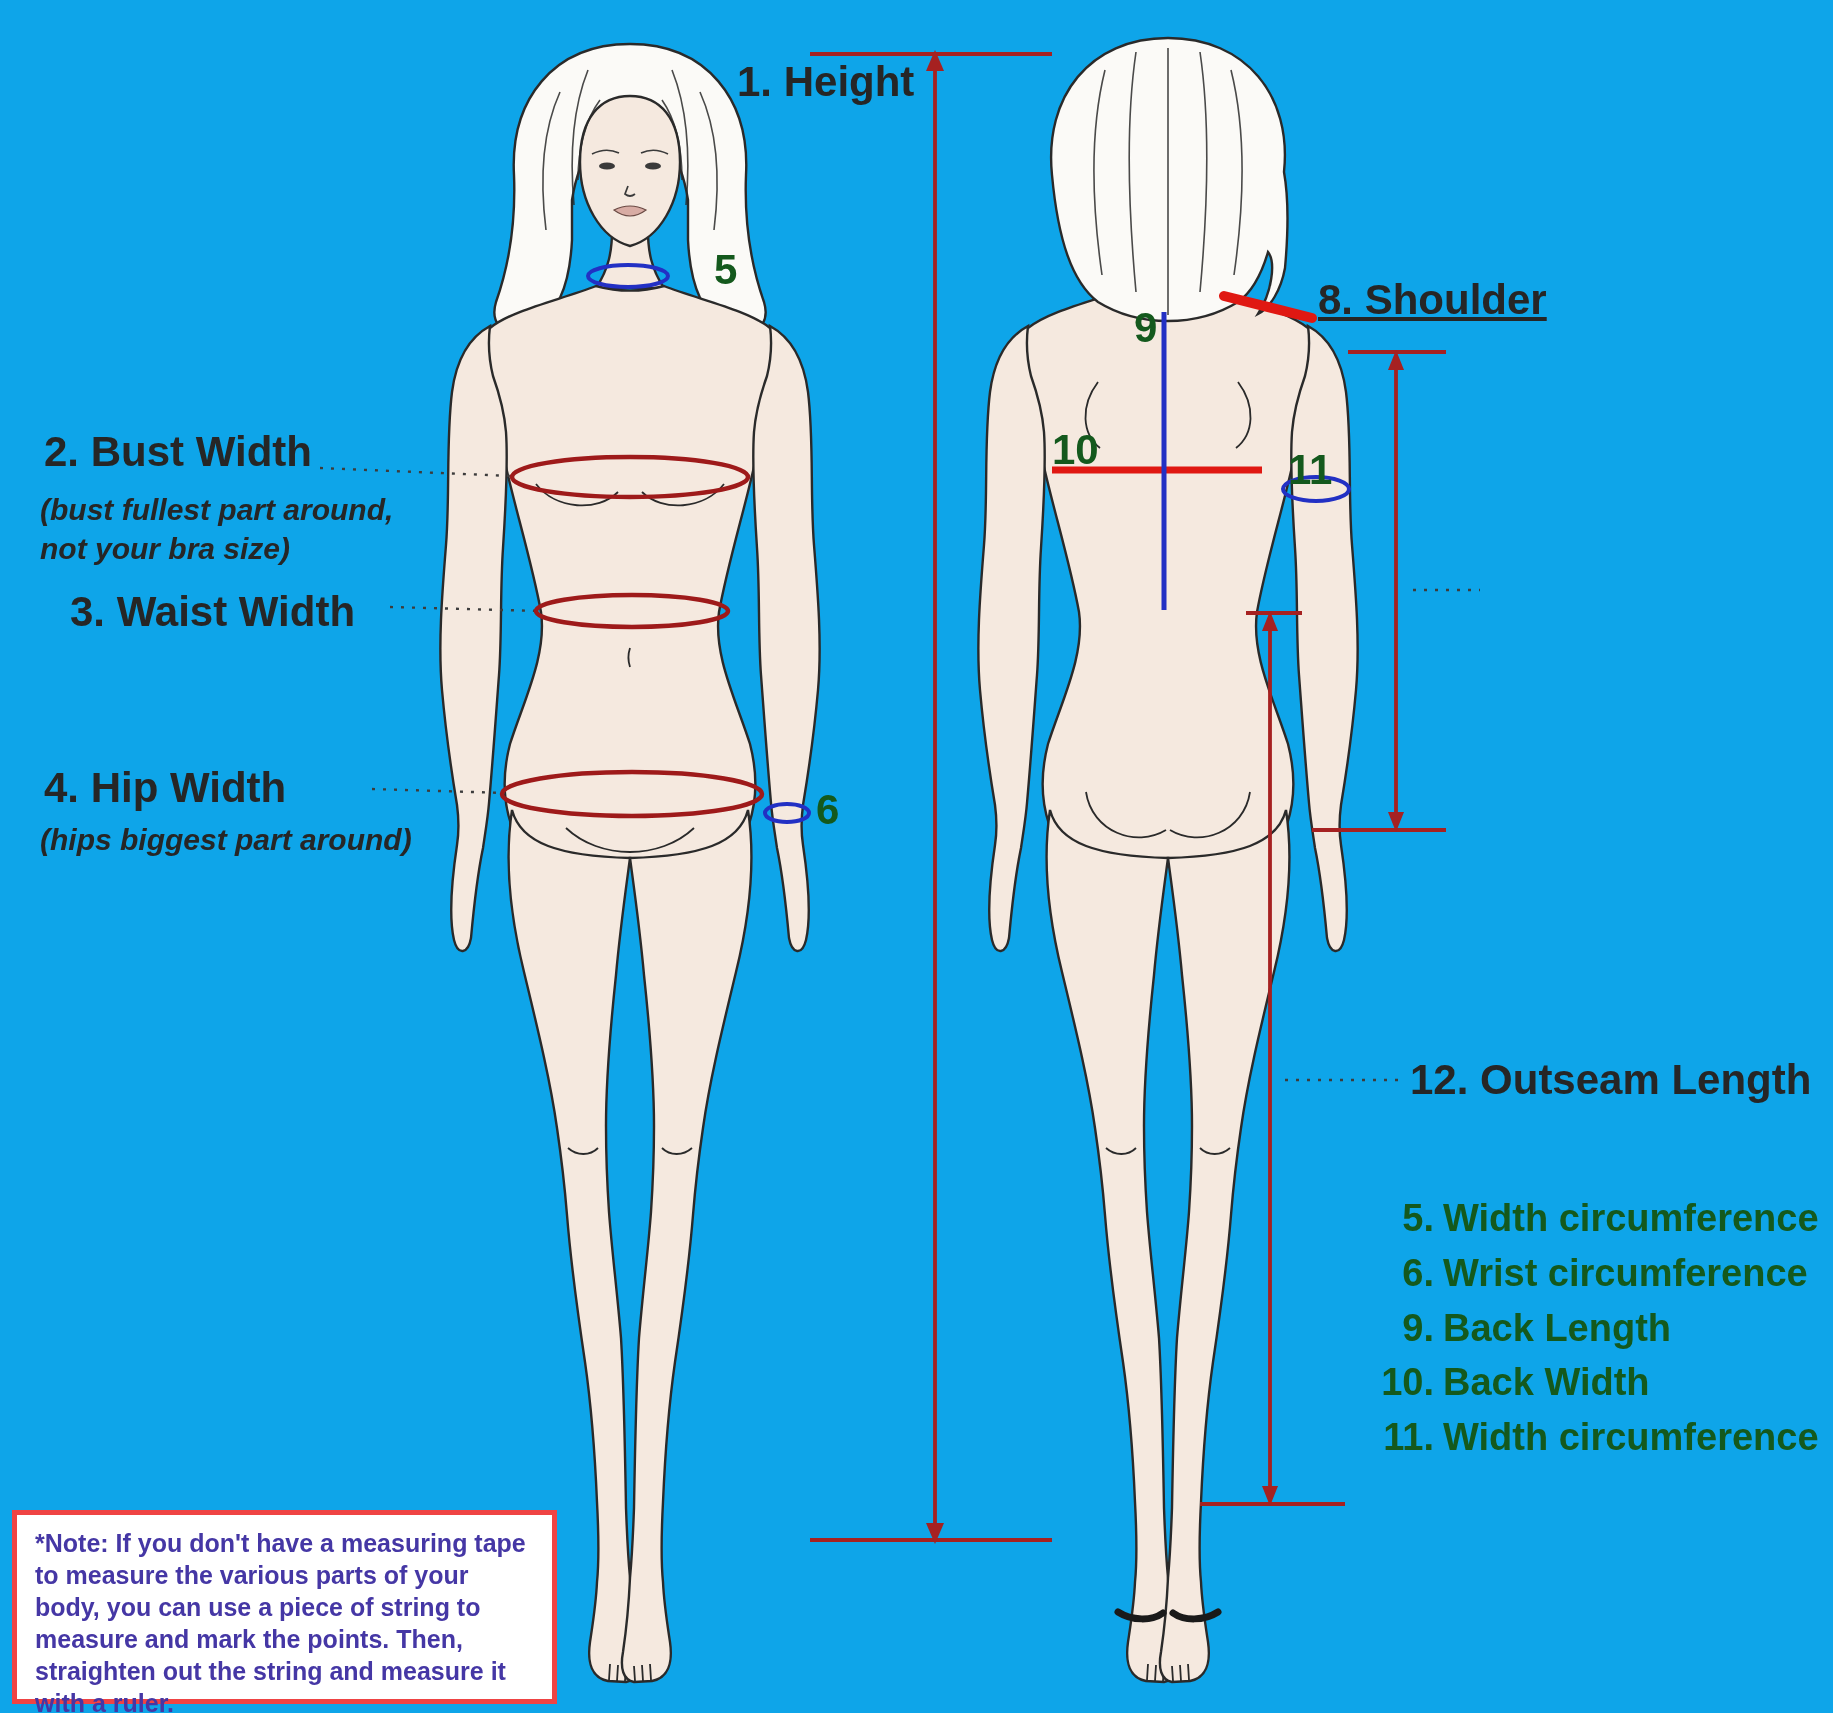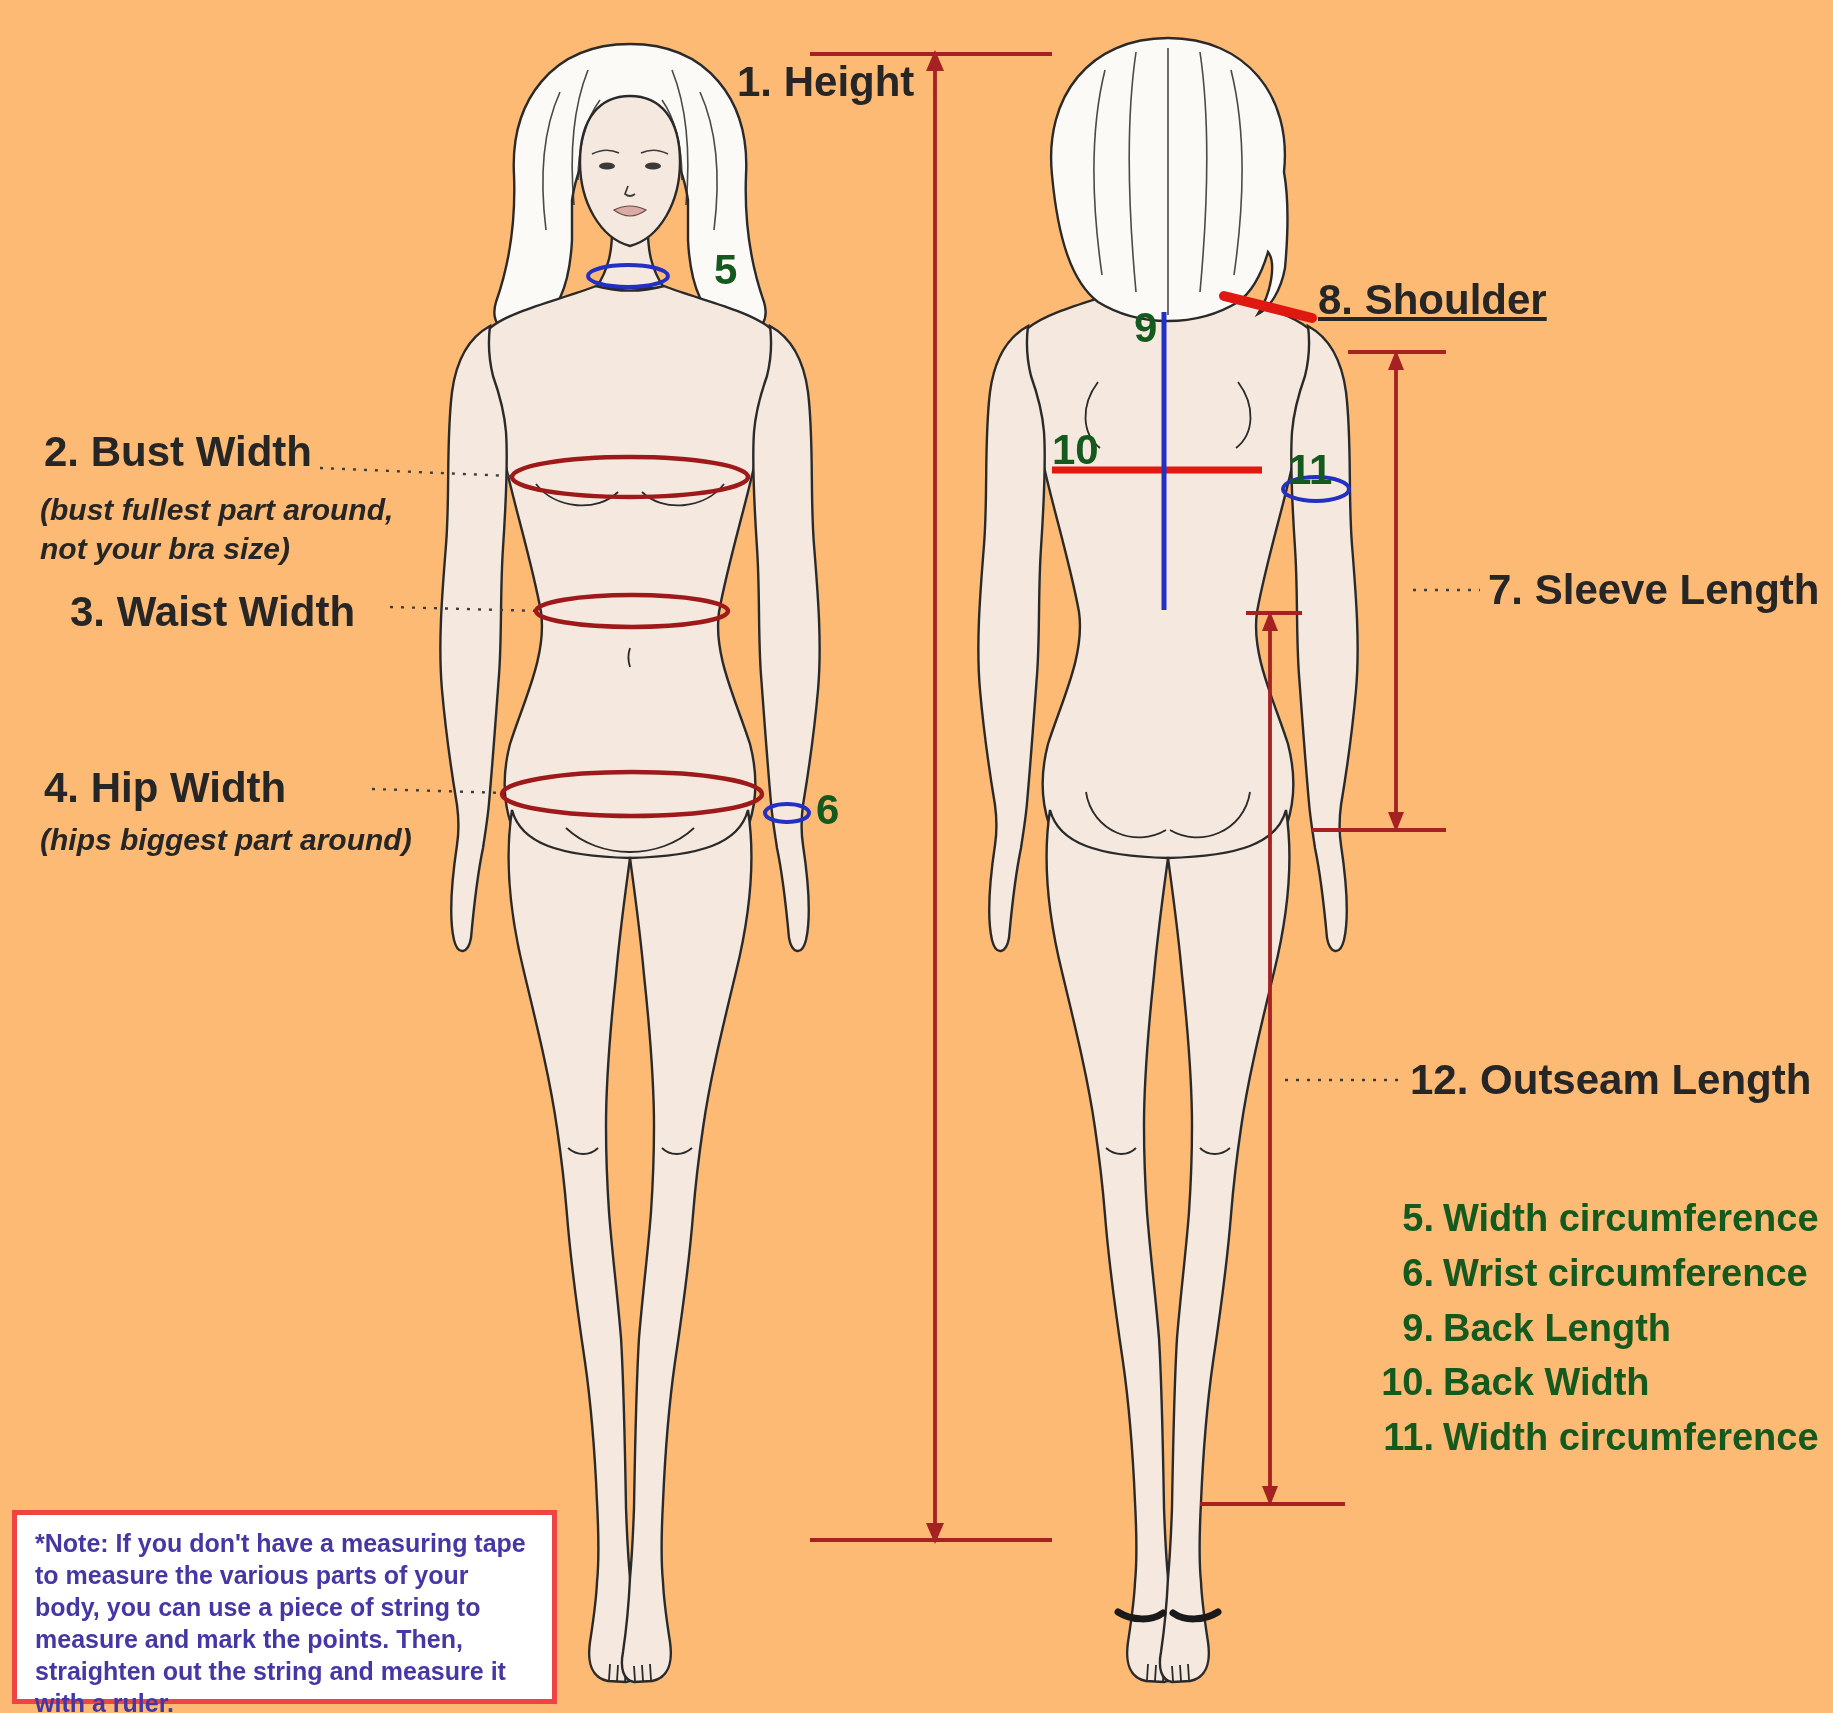--- a/index.html
+++ b/index.html
@@ -1,19 +1,19 @@
 <!DOCTYPE html>
 <html><head>
 <meta charset="utf-8">
 <style>
   html,body { margin:0; padding:0; }
   body { font-family:"Liberation Sans", sans-serif; background:#d8d8d6; }
   #stage {
     position:relative; width:1833px; height:1713px;
-    background:#fdba74; overflow:hidden;
+    background:#0ea5e9; overflow:hidden;
   }
   #stage svg { position:absolute; left:0; top:0; }
 
   
   .skin  { fill:#f5e9df; stroke:#2a2a2a; stroke-width:2.4px; }
   .hair  { fill:#fbfaf7; stroke:#2a2a2a; stroke-width:2.4px; }
   .strand{ fill:none; stroke:#2a2a2a; stroke-width:1.6px; opacity:.85; }
   .detail{ fill:none; stroke:#2a2a2a; stroke-width:1.8px; }
   .feature{ fill:none; stroke:#3a3a3a; stroke-width:1.7px; }
   .eye   { fill:#3a3a3a; }
@@ -152,21 +152,20 @@
   <div class="lbl" style="left:44px;  top:764px;">4. Hip Width</div>
   <div class="sub" style="left:40px;  top:820px;">(hips biggest part around)</div>
 
   <div class="gnum" style="left:714px;  top:246px;">5</div>
   <div class="gnum" style="left:816px;  top:786px;">6</div>
   <div class="gnum" style="left:1134px; top:304px;">9</div>
   <div class="gnum" style="left:1046px; top:426px;margin-left:6px;">10</div>
   <div class="gnum" style="left:1288px; top:446px;">11</div>
 
   <div class="lbl" style="left:1318px; top:276px;text-decoration:underline;">8. Shoulder</div>
-  <div class="lbl" style="left:1488px; top:566px;">7. Sleeve Length</div>
   <div class="lbl" style="left:1410px; top:1056px;">12. Outseam Length</div>
 
   <div class="legend">
     <div class="legend-row">
       <span class="num">5.</span>
       <span class="txt">Width circumference</span>
     </div>
     <div class="legend-row">
       <span class="num">6.</span>
       <span class="txt">Wrist circumference</span>

